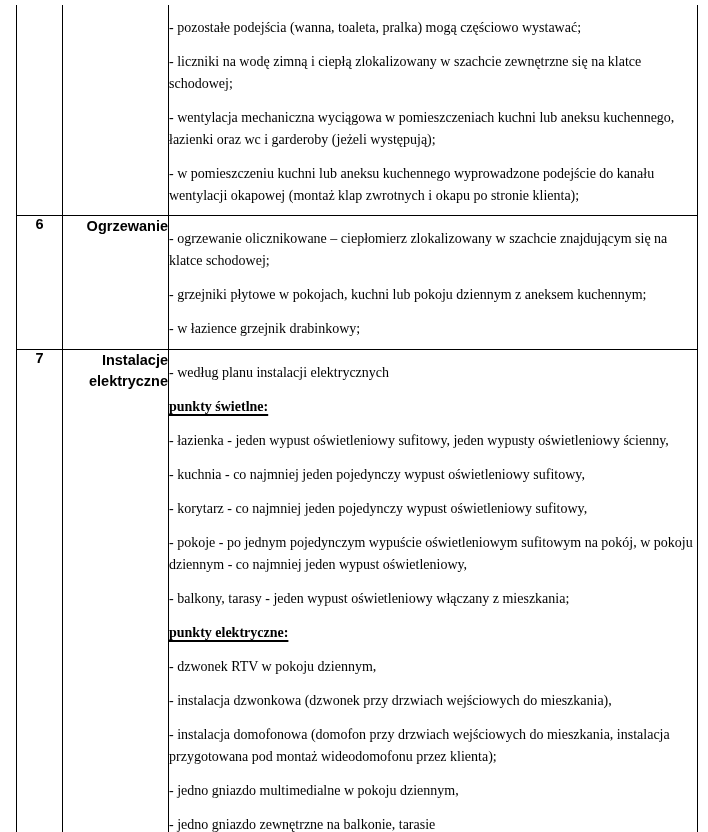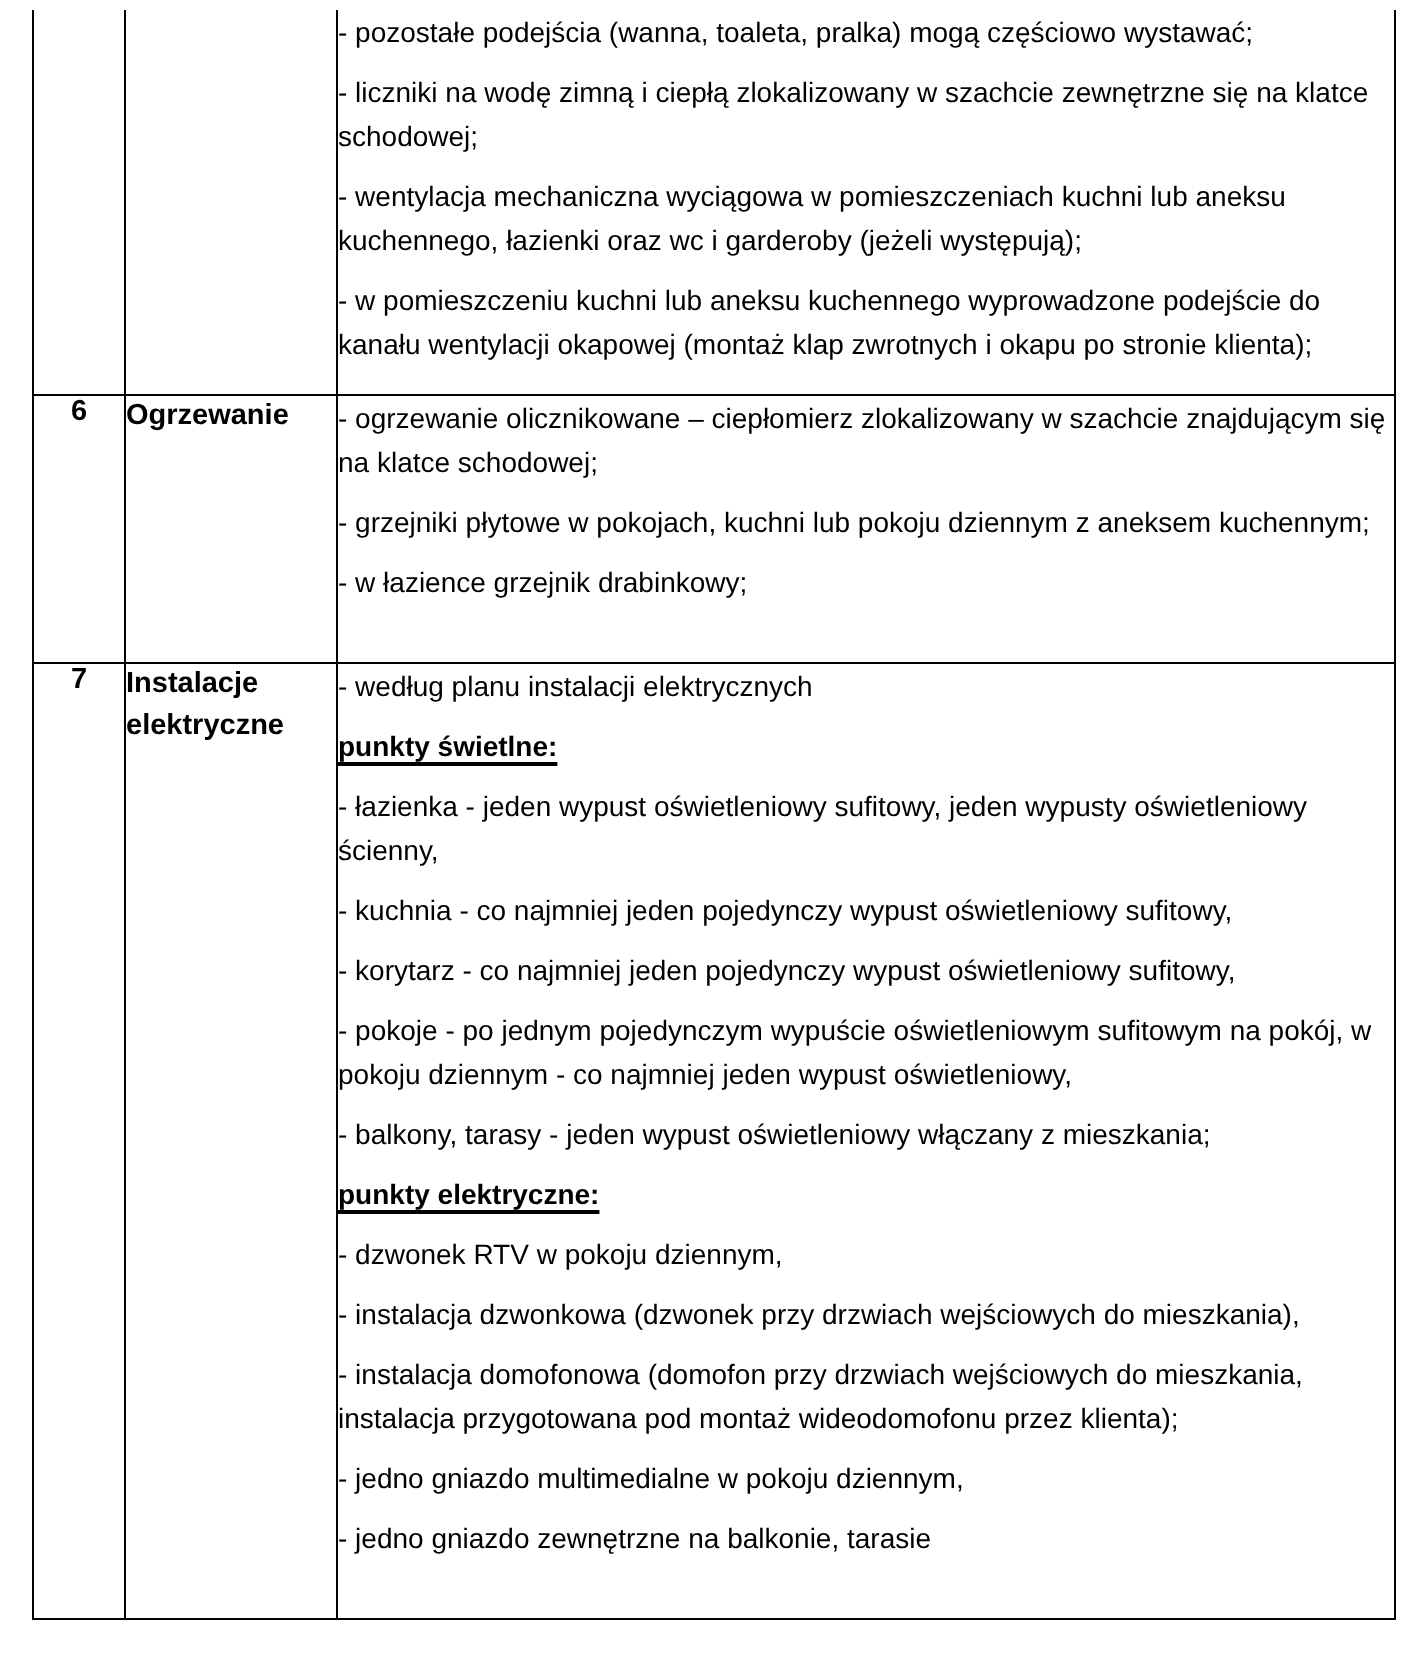--- a/index.html
+++ b/index.html
@@ -38,33 +38,34 @@
   .spec-table tr:nth-child(2) td { height: 133px; }
   .spec-table tr:nth-child(3) td { height: 477px; }
 
   .num-cell {
     text-align: center;
     font-weight: bold;
     font-size: 14.5px;
     padding-top: 6px;
   }
   .cat-cell {
-    text-align: left;
+    text-align: right;
     font-weight: bold;
     font-size: 14.5px;
     line-height: 21px;
     padding: 6px 5px 0 5px;
   }
   .desc-cell {
     padding: 5px 10px 0 12px;
     font-size: 14px;
   }
   .para {
-    margin: 0 0 8px 0;
+    margin: 12px 0 8px 0;
     line-height: 22px;
+    font-family: Liberation Serif, serif;
   }
   .para-heading {
     font-weight: bold;
     text-decoration: underline;
     text-decoration-thickness: 1.5px;
     text-underline-offset: 3px;
   }
 </style>
 </head>
 <body>

